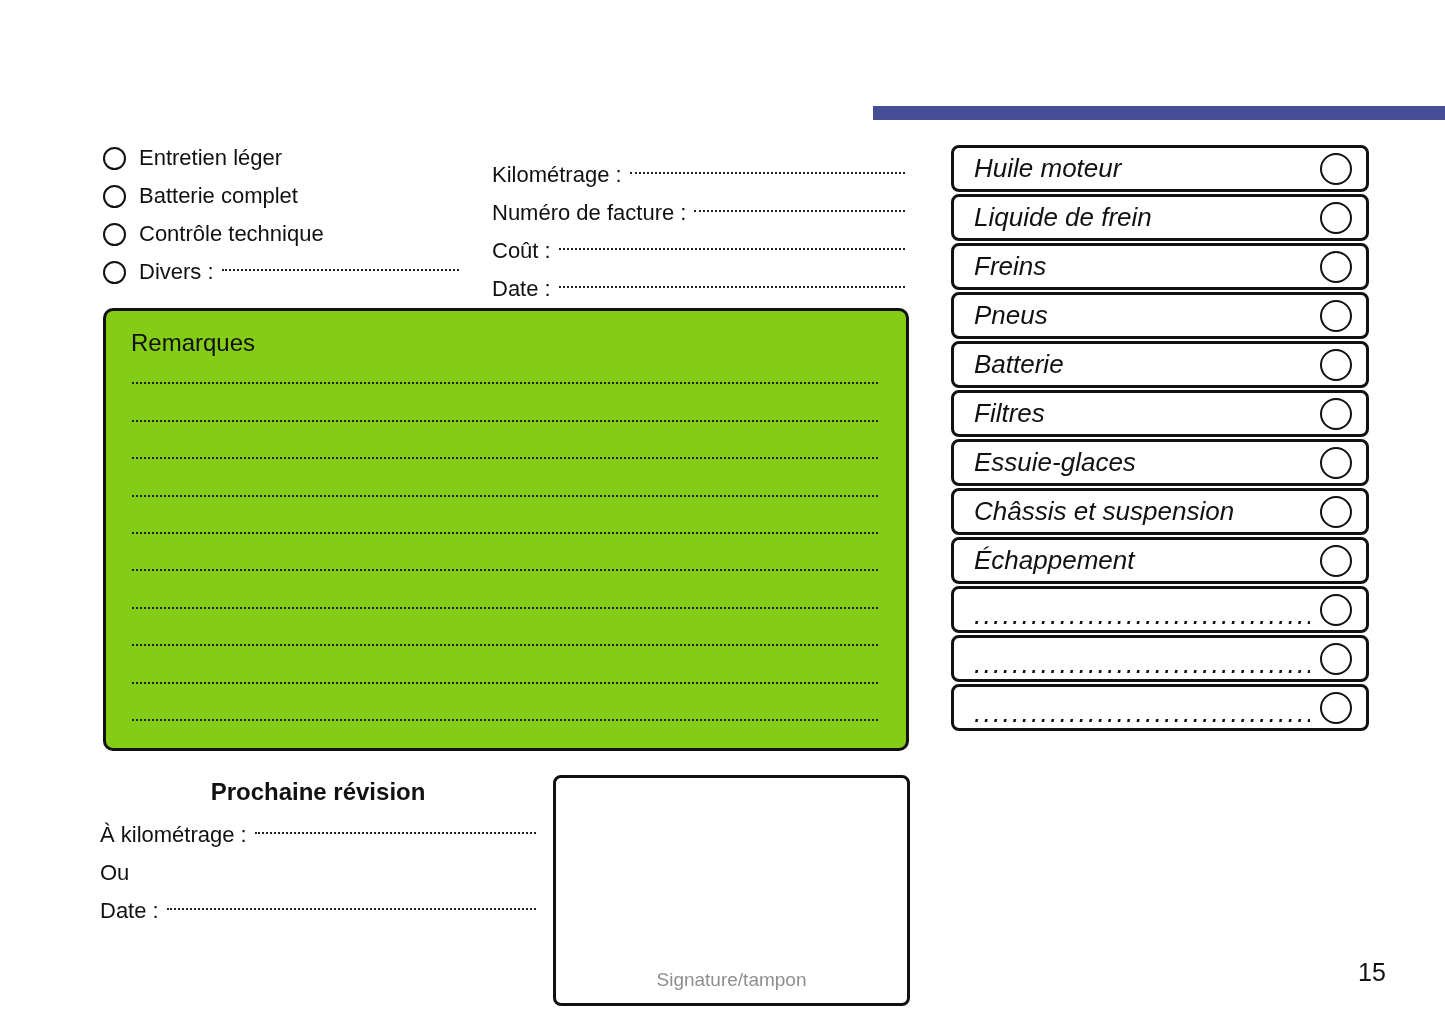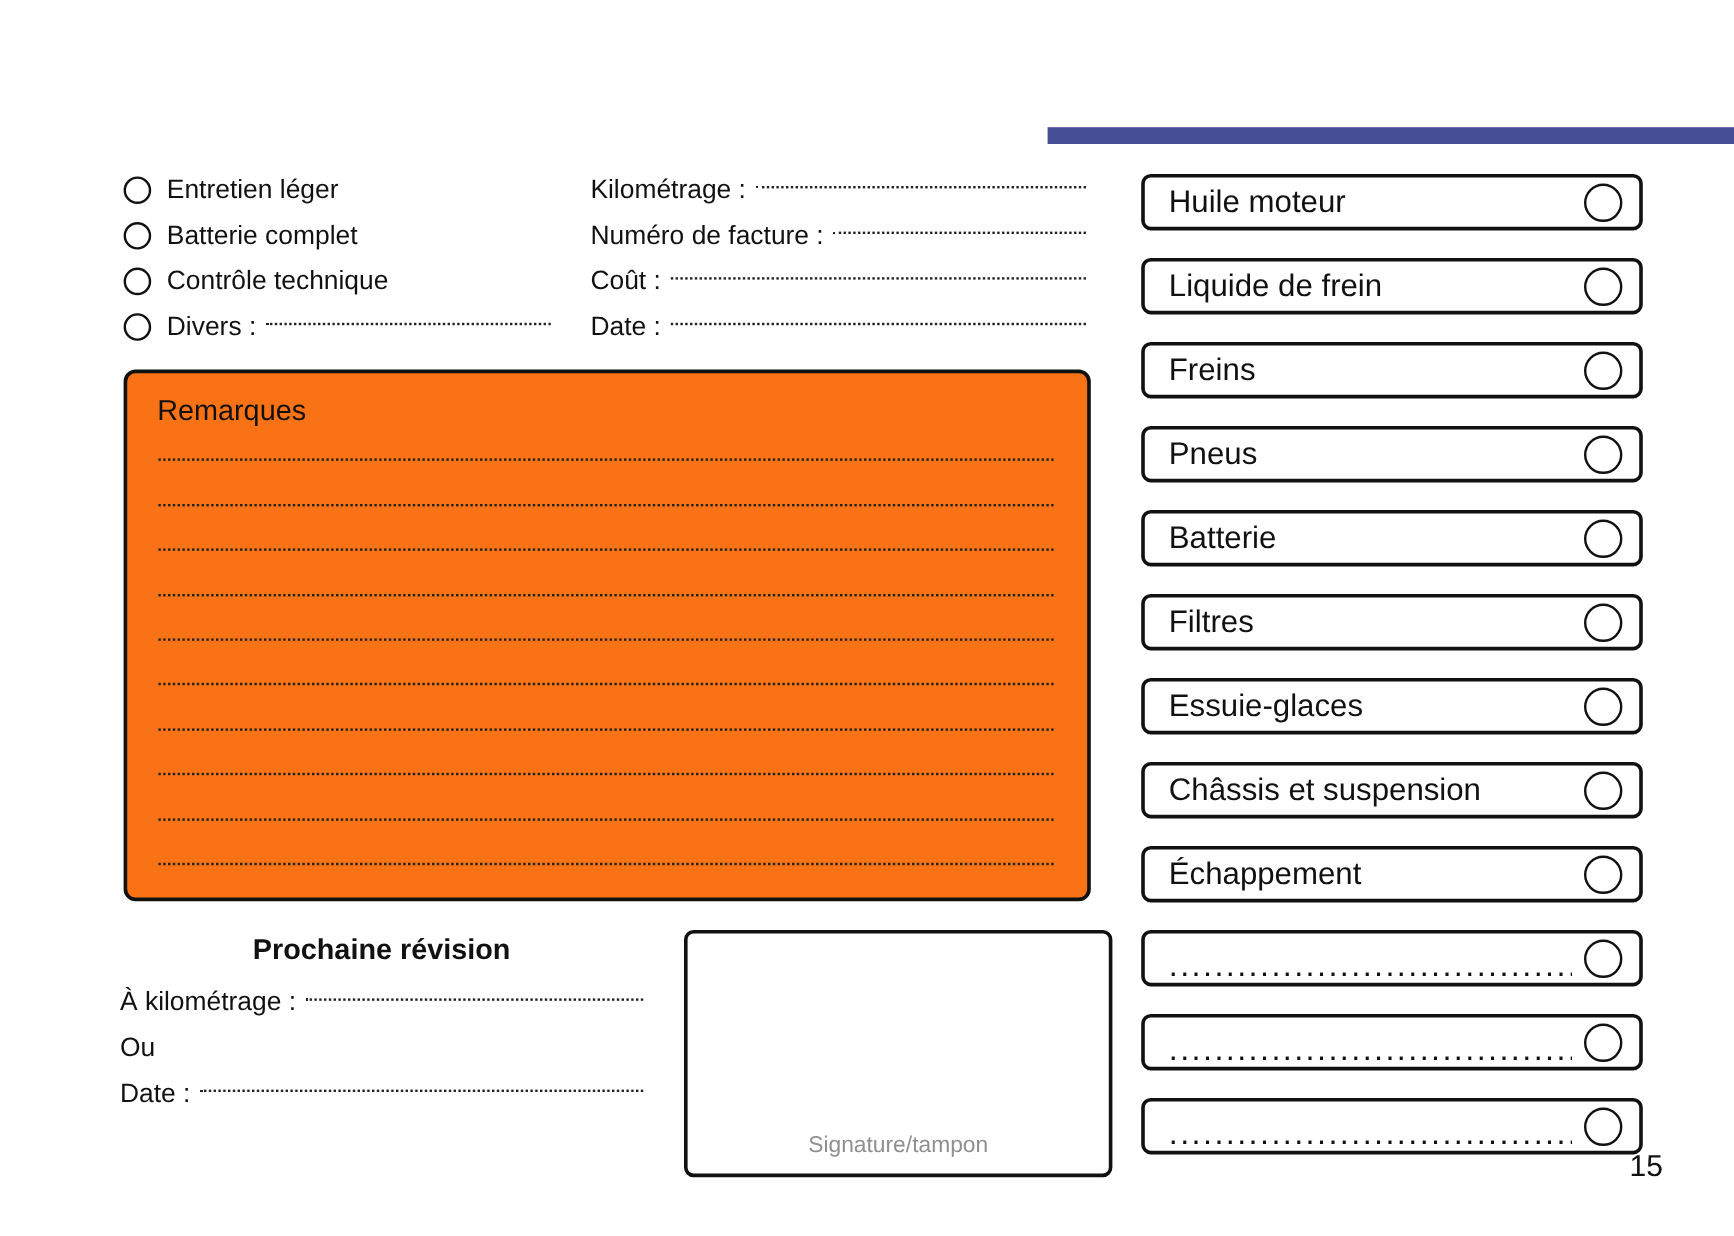--- a/index.html
+++ b/index.html
@@ -19,49 +19,49 @@
   .radio-circle {
     width:23px; height:23px; border:2.5px solid #111; border-radius:50%;
     margin-right:13px; flex:none; background:#fff;
   }
   .lbl { font-size:22px; white-space:nowrap; }
 
   
   .dotleader { flex:1; border-bottom:2px dotted #222; margin:0 0 5px 8px; min-width:30px; }
 
   
-  .invoice-fields { position:absolute; left:492px; top:139px; width:413px; }
+  .invoice-fields { position:absolute; left:492px; top:156px; width:413px; }
   .field-row { display:flex; align-items:center; height:38px; }
 
   
   .remarks-box {
     position:absolute; left:103px; top:308px; width:806px; height:443px;
-    border:3px solid #111; border-radius:10px; background:#f97316;
+    border:3px solid #111; border-radius:10px; background:#84cc16;
   }
   .remarks-title { position:absolute; left:25px; top:18px; font-size:24px; }
   .remark-lines { position:absolute; left:26px; right:28px; top:36px; }
   .remark-line { height:37.4px; border-bottom:2px dotted #222; }
 
   
   .next-service { position:absolute; left:100px; top:776px; width:436px;text-align:center; }
   .next-title { font-size:24px; font-weight:bold; line-height:32px; margin-bottom:8px; }
 
   
   .signature-box {
-    position:absolute; left:553px; top:775px; width:357px; height:206px;
-    border:3px solid #111; border-radius:8px; background:#fff;margin-left:17px;
+    position:absolute; left:553px; top:775px; width:357px; height:231px;
+    border:3px solid #111; border-radius:8px; background:#fff;
   }
   .signature-label {
     position:absolute; left:0; right:0; bottom:12px;
     text-align:center; font-size:19px; color:#8f8f8f;
   }
 
   
   .checklist { position:absolute; left:951px; top:145px; width:418px;
-    display:flex; flex-direction:column; gap:23px; }
+    display:flex; flex-direction:column; gap:2px;font-style:italic; }
   .check-row {
     height:47px; border:3px solid #111; border-radius:8px; background:#fff;
     display:flex; align-items:center; padding:0 14px 0 20px;
   }
   .check-label { font-size:26px; flex:1; white-space:nowrap; overflow:hidden; }
   .check-dots {
     font-size:27px; letter-spacing:2px; flex:1; line-height:1;
     padding-top:12px; white-space:nowrap; overflow:hidden;
   }
   .check-circle {

